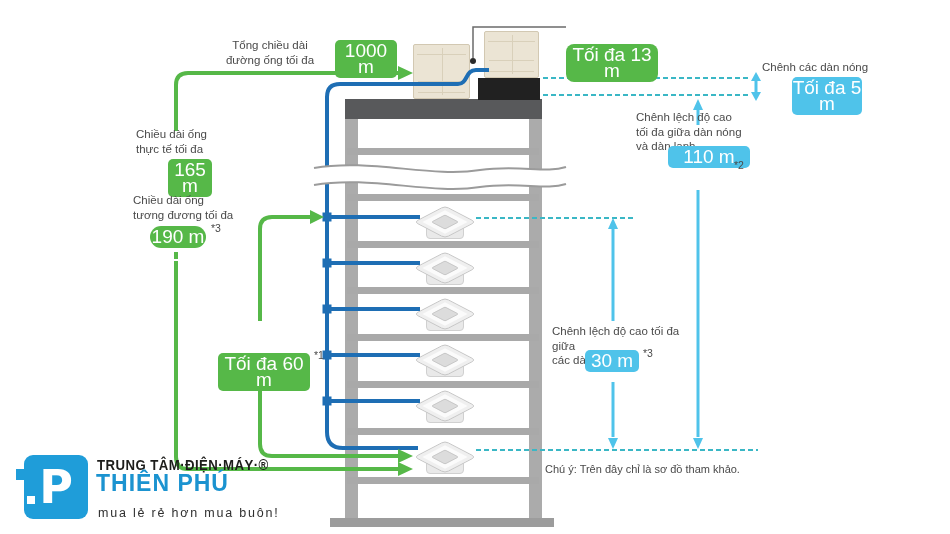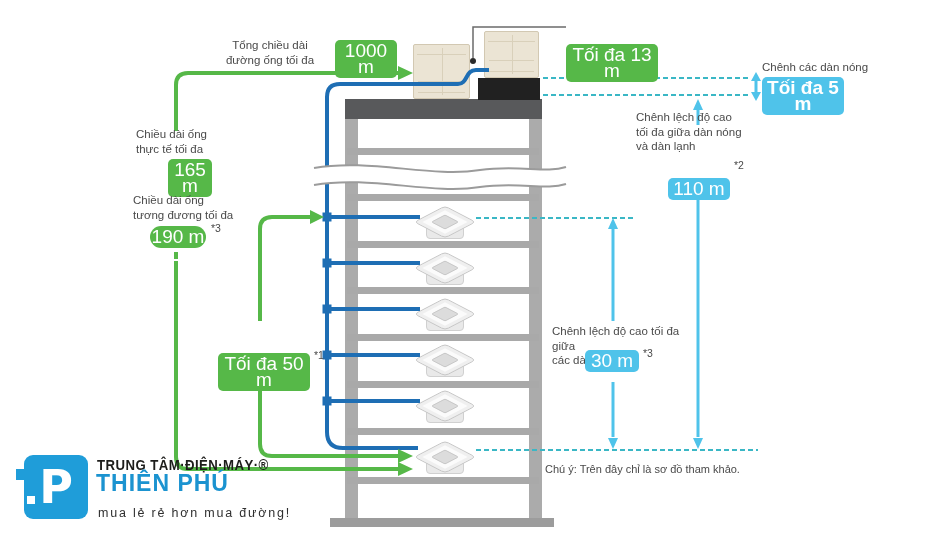--- a/index.html
+++ b/index.html
@@ -189,45 +189,45 @@
 
   <div class="lbl" style="left:136px;top:127px;width:100px;">Chiều dài ống
 thực tế tối đa</div>
   <div class="badge bg-green" style="left:168px;top:159px;width:44px;">165 m</div>
 
   <div class="lbl" style="left:133px;top:193px;width:110px;">Chiều dài ống
 tương đương tối đa</div>
   <div class="badge bg-green" style="left:150px;top:226px;width:56px;border-radius:11px;">190 m</div>
   <div class="fn" style="left:211px;top:222px;">*3</div>
 
-  <div class="badge bg-green" style="left:218px;top:353px;width:92px;">Tối đa 50 m</div>
+  <div class="badge bg-green" style="left:218px;top:353px;width:92px;">Tối đa 60 m</div>
   <div class="fn" style="left:314px;top:349px;">*1</div>
 
-  <div class="badge bg-green" style="left:566px;top:44px;width:92px;">Tối đa 13 m</div>
+  <div class="badge bg-green" style="left:566px;top:44px;width:92px;border-radius:8px;">Tối đa 13 m</div>
 
   <div class="lbl" style="left:762px;top:60px;width:120px;">Chênh các dàn nóng</div>
-  <div class="badge bg-blue" style="left:762px;top:77px;width:82px;font-weight:bold;">Tối đa 5 m</div>
+  <div class="badge bg-blue" style="left:792px;top:77px;width:70px;">Tối đa 5 m</div>
 
   <div class="lbl" style="left:636px;top:110px;width:110px;">Chênh lệch độ cao
 tối đa giữa dàn nóng
 và dàn lạnh</div>
-  <div class="badge bg-blue" style="left:668px;top:178px;width:62px;">110 m</div>
+  <div class="badge bg-blue" style="left:668px;top:146px;width:82px;">110 m</div>
   <div class="fn" style="left:734px;top:159px;">*2</div>
 
   <div class="lbl" style="left:552px;top:324px;width:150px;">Chênh lệch độ cao tối đa giữa
 các dàn lạnh</div>
   <div class="badge bg-blue" style="left:585px;top:350px;width:54px;">30 m</div>
   <div class="fn" style="left:643px;top:347px;">*3</div>
 
   <div class="note">Chú ý: Trên đây chỉ là sơ đồ tham khảo.</div>
 
   <div>
     <div class="logo-chip"></div>
     <div class="logo-icon">
       <div class="mono">P</div>
     </div>
     <div class="logo-notch"></div>
     <div class="logo-l1">TRUNG TÂM·ĐIỆN·MÁY·®</div>
     <div class="logo-l2">THIÊN PHÚ</div>
-    <div class="logo-l3">mua lẻ rẻ hơn mua đường!</div>
+    <div class="logo-l3">mua lẻ rẻ hơn mua buôn!</div>
   </div>
 
 </div>
 
 </body></html>

